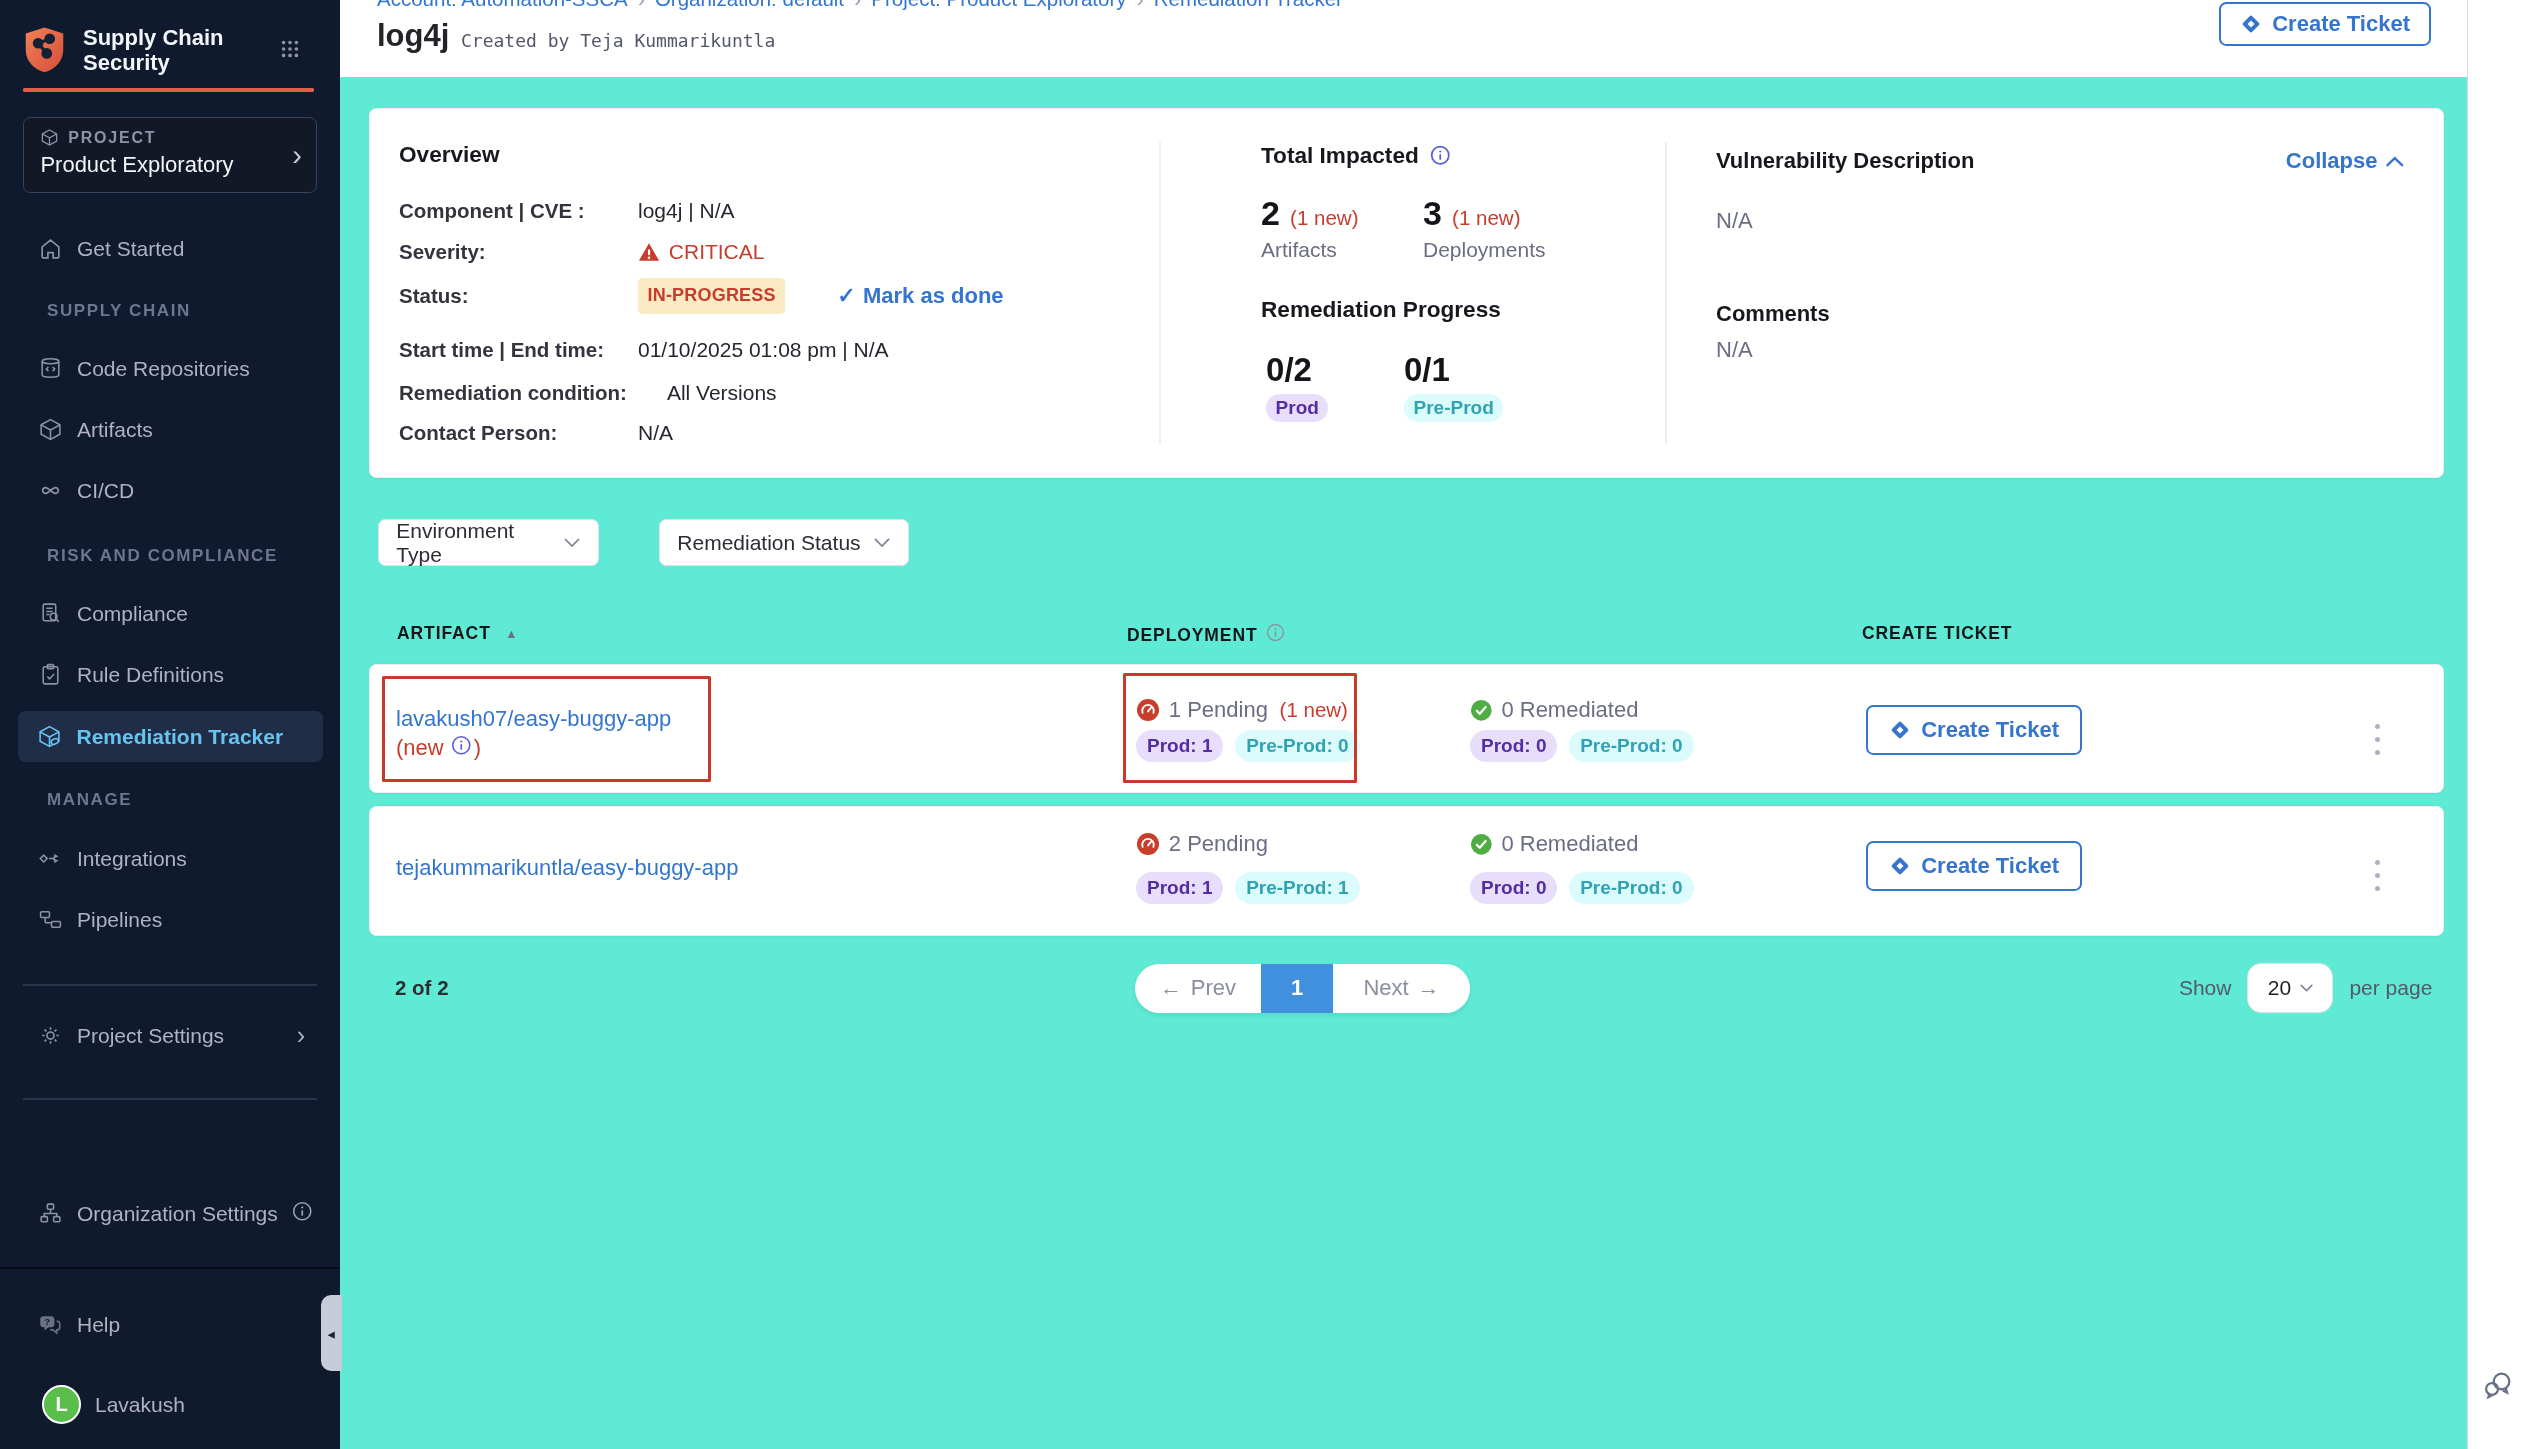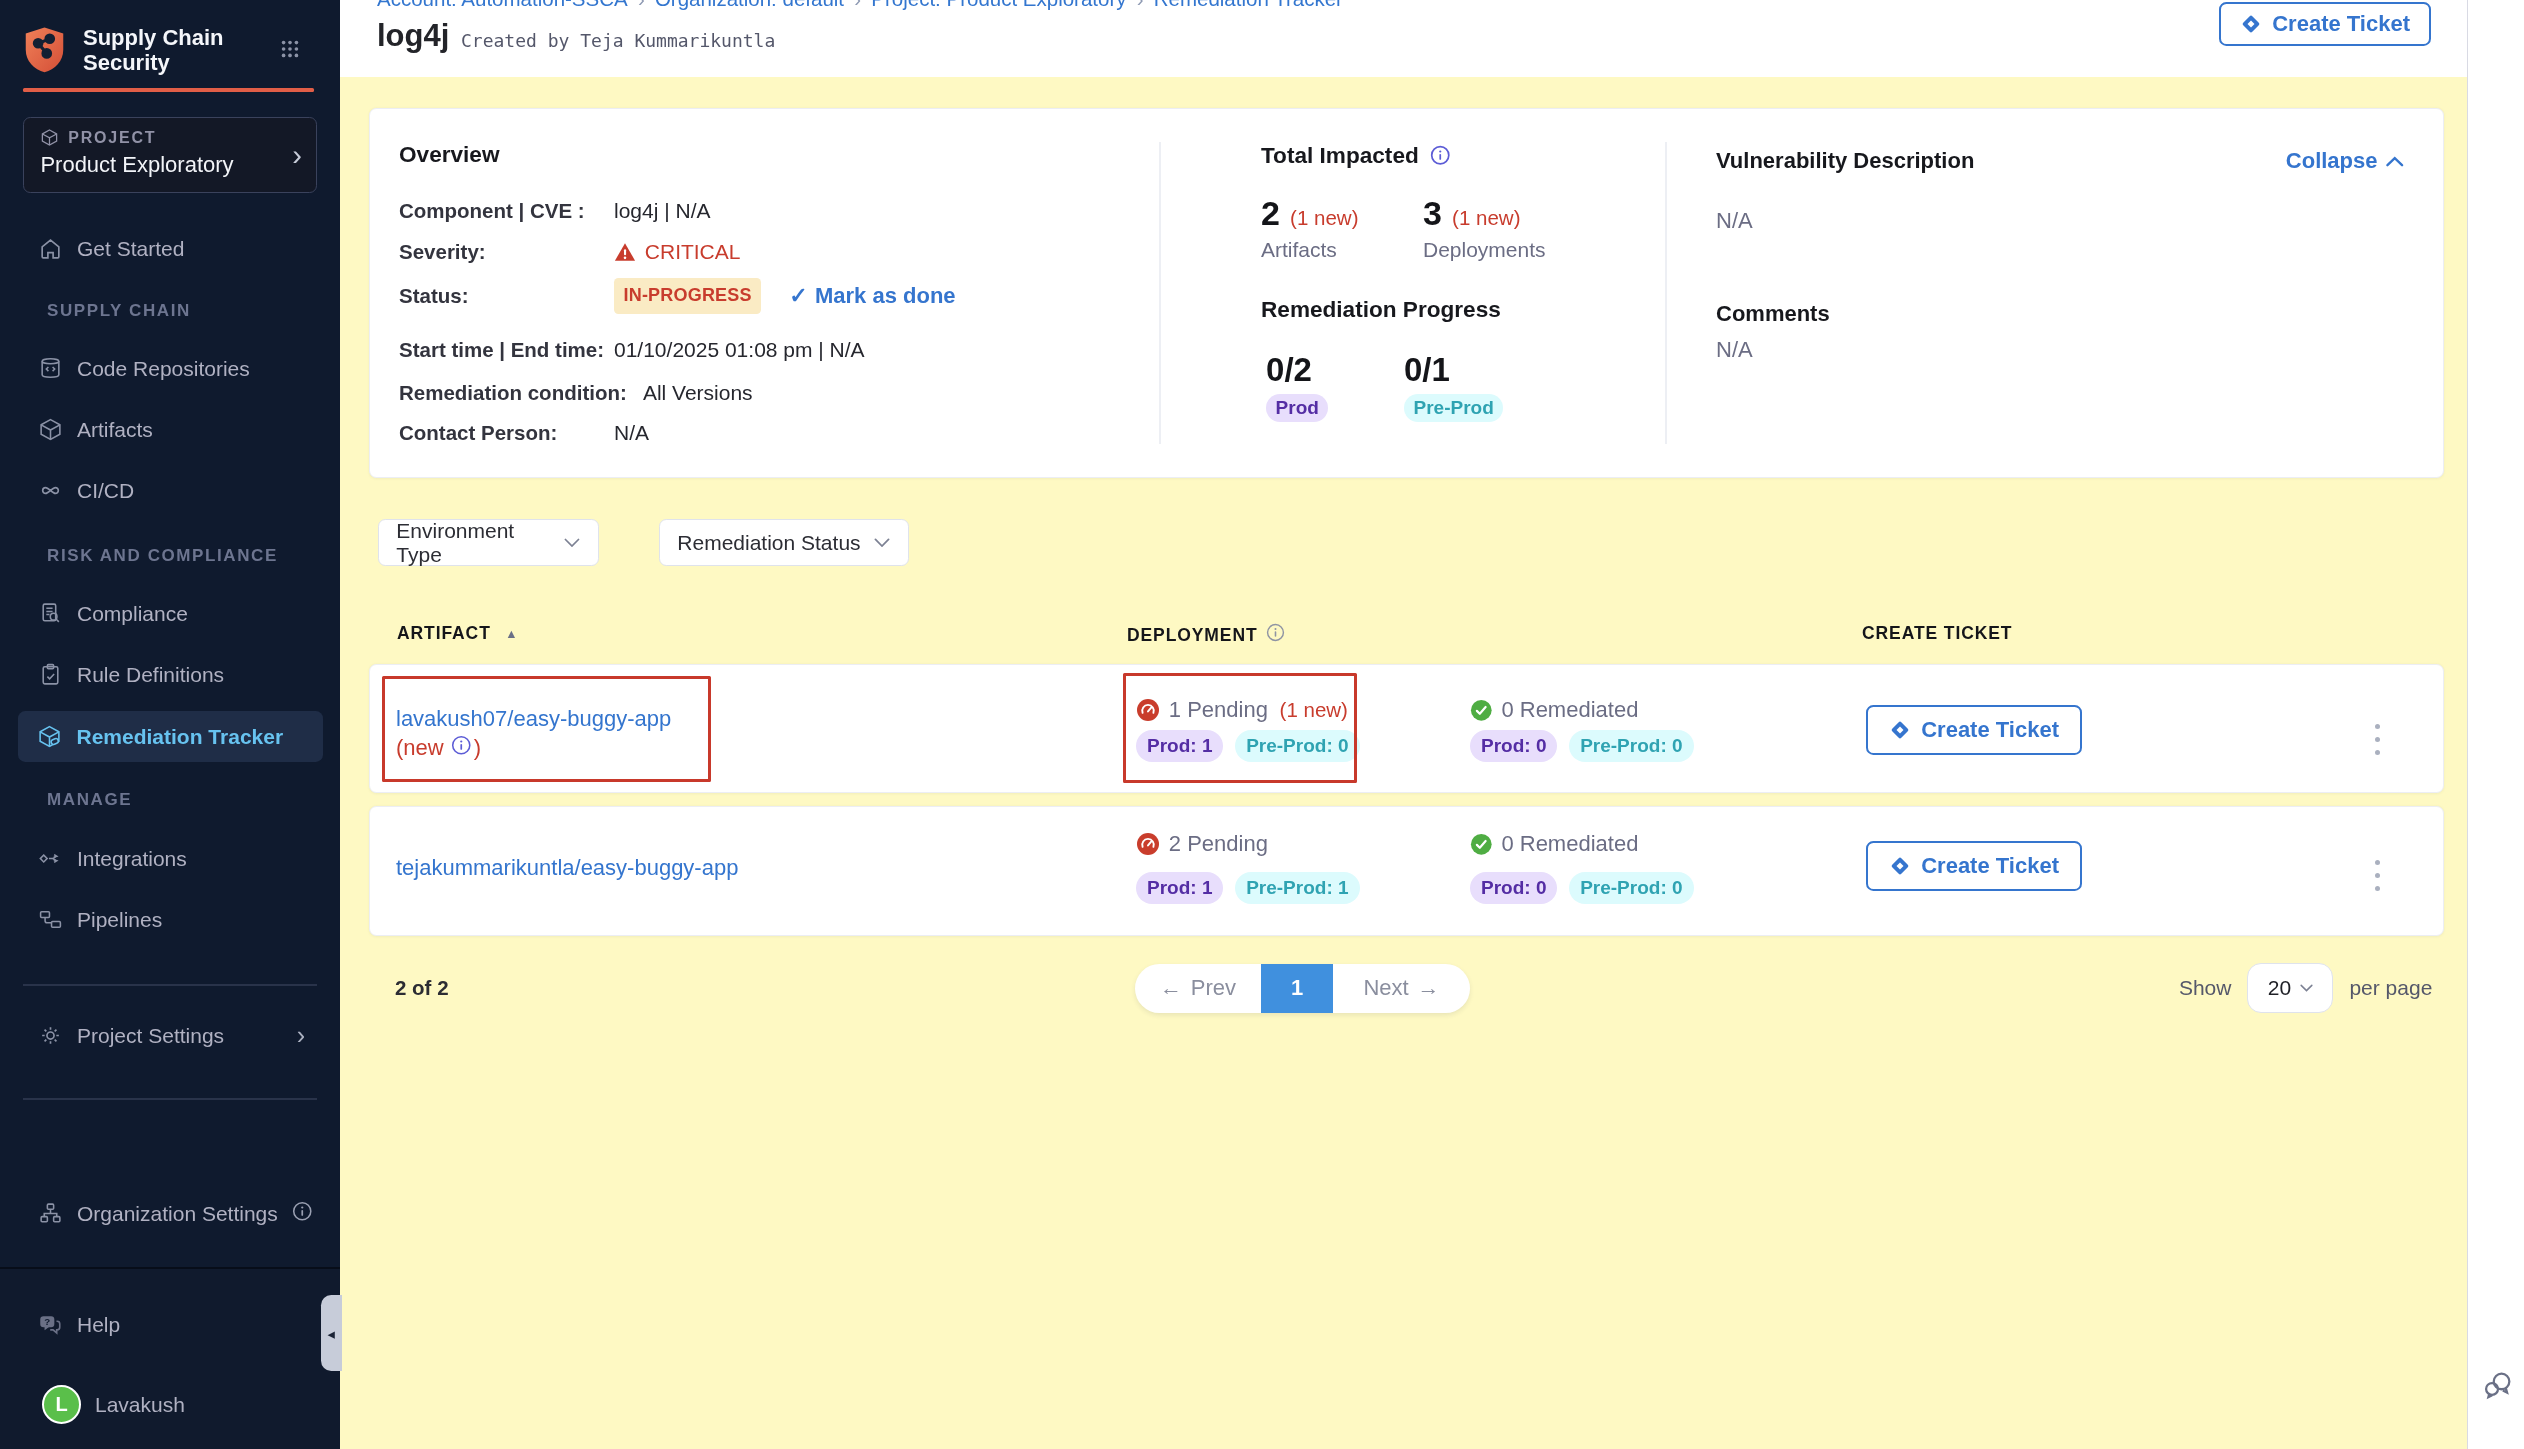--- a/index.html
+++ b/index.html
@@ -37,28 +37,28 @@
   .main { position:absolute; left:340px; top:0; right:58px; bottom:0; }
   .header { position:relative; height:77px; background:#ffffff; }
   .breadcrumb { position:absolute; top:-13px; left:37px; display:flex; gap:10.2px; font-size:20.5px; white-space:nowrap; }
   .breadcrumb .bc { color:#3376cf; }
   .breadcrumb .sep { color:#8e9ab3; }
   .page-title { position:absolute; left:37px; top:17.5px; font-size:31px; font-weight:700; color:#232429; }
   .created-by { position:absolute; left:121px; top:30px; font-size:18px; color:#54576a; font-family:"DejaVu Sans Mono", monospace; }
   .btn-ticket { display:inline-flex; align-items:center; justify-content:center; gap:10.2px; background:#fff; border:2.2px solid #3575ce; border-radius:7.3px; color:#3575ce; font-size:22px; font-weight:700; }
   .btn-ticket-top { position:absolute; right:36px; top:1.5px; height:44px; padding:0 19px; }
 
-  .content { position:absolute; left:0; right:0; top:77px; bottom:0; background:#fef9c3; padding:31px 22px 0 29px; }
+  .content { position:absolute; left:0; right:0; top:77px; bottom:0; background:#5eead4; padding:31px 22px 0 29px; }
 
   
   .card { background:#fff; border:0.7px solid #eceef4; border-radius:7.3px; box-shadow:0 0.7px 2.9px rgba(25,35,60,.05); }
   .overview-card { position:relative; width:2075px; height:370px; }
   .ov-h { font-size:22.6px; font-weight:700; color:#17181d; }
   .ov-col1-h { position:absolute; left:29px; top:33px; }
-  .ov-field { position:absolute; left:29px; display:flex; align-items:center; font-size:21px; color:#26272e; }
+  .ov-field { position:absolute; left:29px; display:flex; align-items:center; font-size:21px; color:#26272e;gap:24px; }
   .ov-label { min-width:215px; font-size:20.5px; font-weight:700; color:#33343e; white-space:nowrap; padding-right:8.8px; }
   .sev-val { display:flex; align-items:center; gap:8.8px; color:#c83c2d; }
   .status-badge { background:#faebc4; border-radius:4.4px; padding:7.3px 9.5px; font-size:18px; font-weight:700; color:#c83c2d; letter-spacing:0.2px; }
   .mark-done { margin-left:28px; display:flex; align-items:center; gap:7.3px; color:#3575ce; font-size:22px; font-weight:700; }
   .ov-div { position:absolute; top:33px; bottom:33px; width:1.5px; background:#edeff4; }
   .ov-col2 { position:absolute; left:891px; top:0; width:409px; height:100%; }
   .ti-head { position:absolute; left:0; top:34px; display:flex; align-items:center; gap:11.7px; }
   .stat { position:absolute; top:86px; }
   .stat .num-row { display:flex; align-items:baseline; gap:10.2px; }
   .stat .num { font-size:34px; font-weight:700; color:#141519; line-height:37px; }

